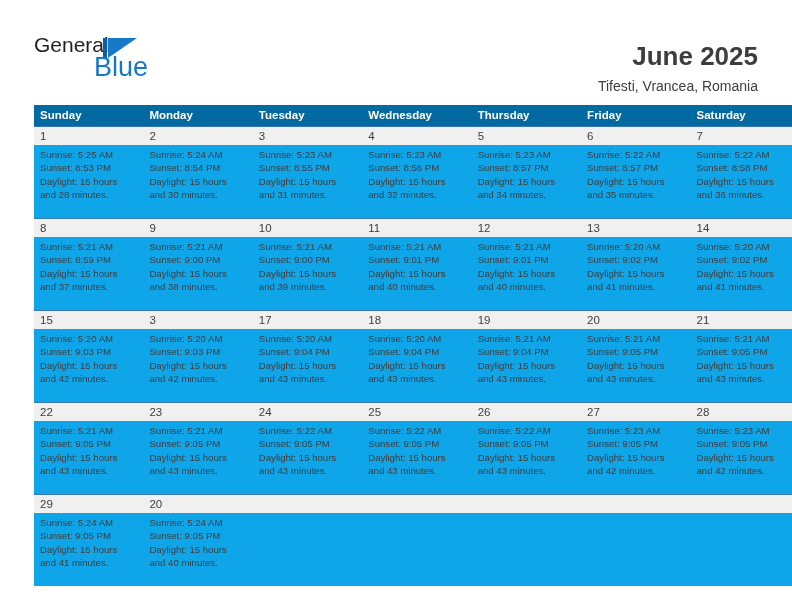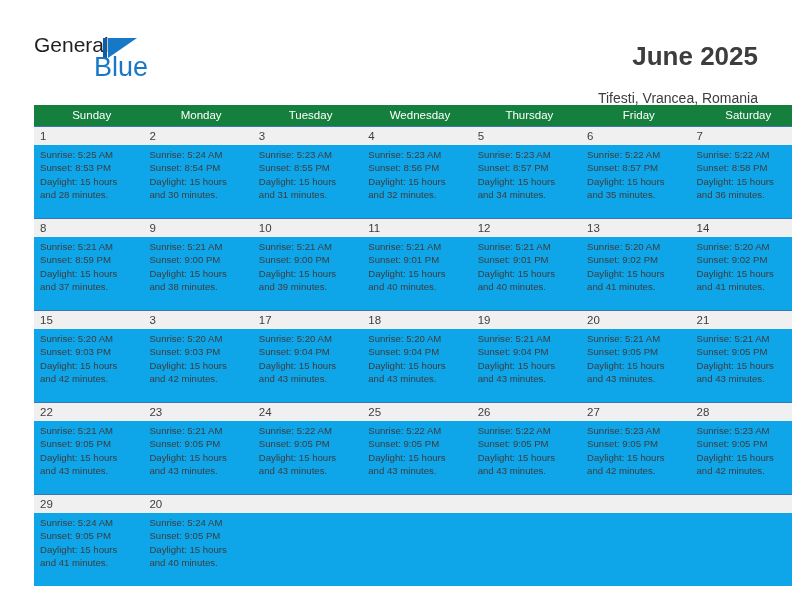--- a/index.html
+++ b/index.html
@@ -89,43 +89,43 @@
     font-size: 26px;
     color: #3d3d3d;
     text-align: right;
     white-space: nowrap;
     font-weight: bold;
     margin-top: 8px;
   }
   .subtitle {
     position: absolute;
     right: 34px;
-    top: 90px;
+    top: 78px;
     font-size: 14px;
     color: #3d3d3d;
     text-align: right;
     white-space: nowrap;
   }
 
   
   .calendar {
     position: absolute;
     left: 34px;
     top: 105px;
     width: 724px;
     border-collapse: collapse;
     table-layout: fixed;
   }
 
   .calendar th {
-    background: #15803d;
+    background: #0369a1;
     color: #ffffff;
     font-size: 11.5px;
-    font-weight: normal;
-    text-align: center;
+    font-weight: bold;
+    text-align: left;
     padding: 4px 0 5px 6px;
     height: 10px;
     border: none;
     width: 103.43px;
   }
 
   .row-sep td {
     height: 1px;
     padding: 0;
     background: #3a76b8;

